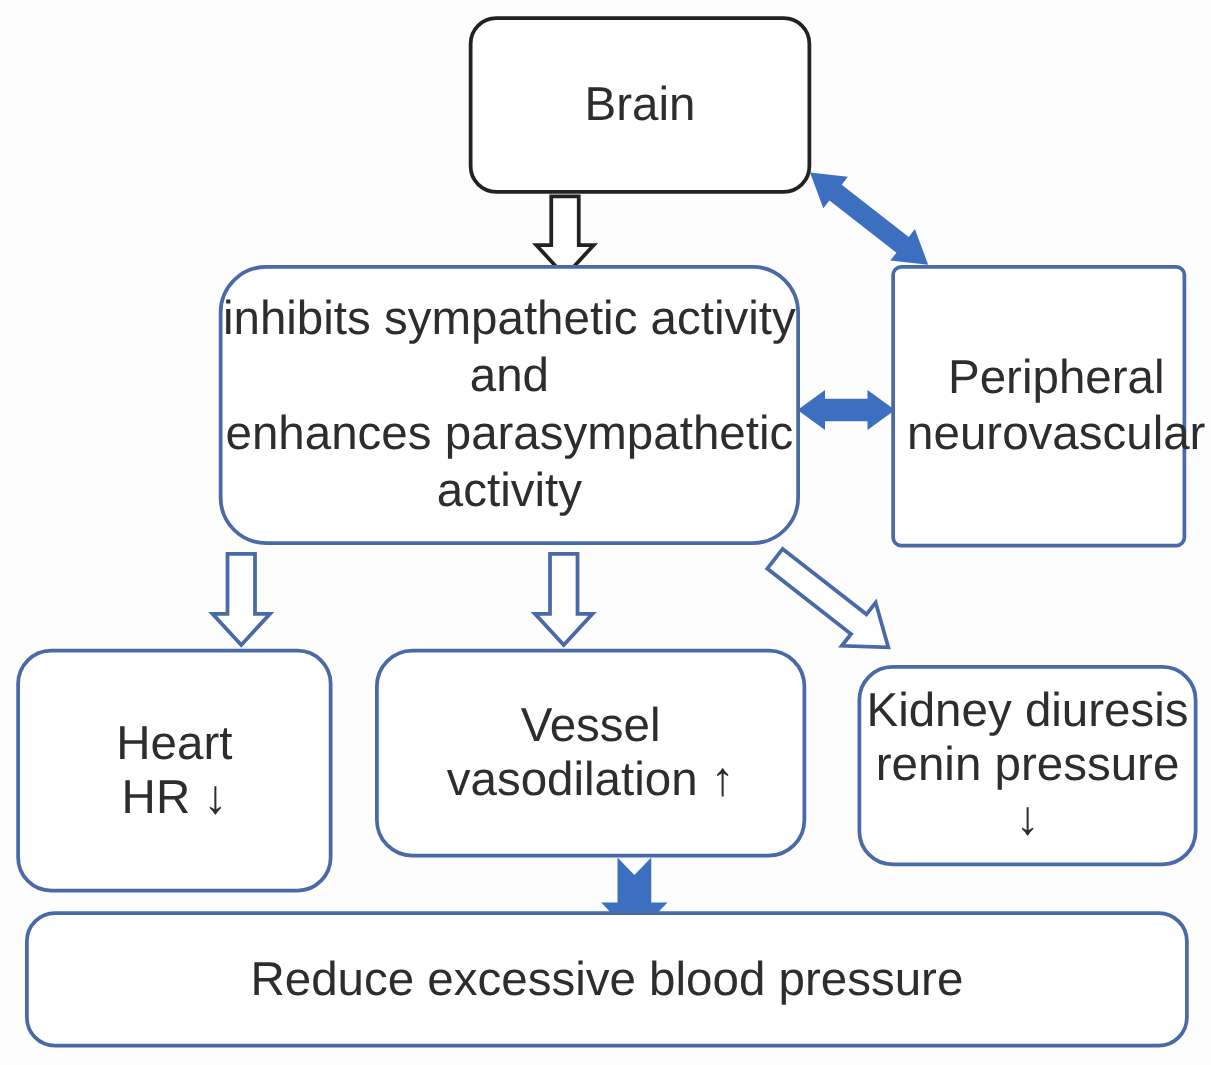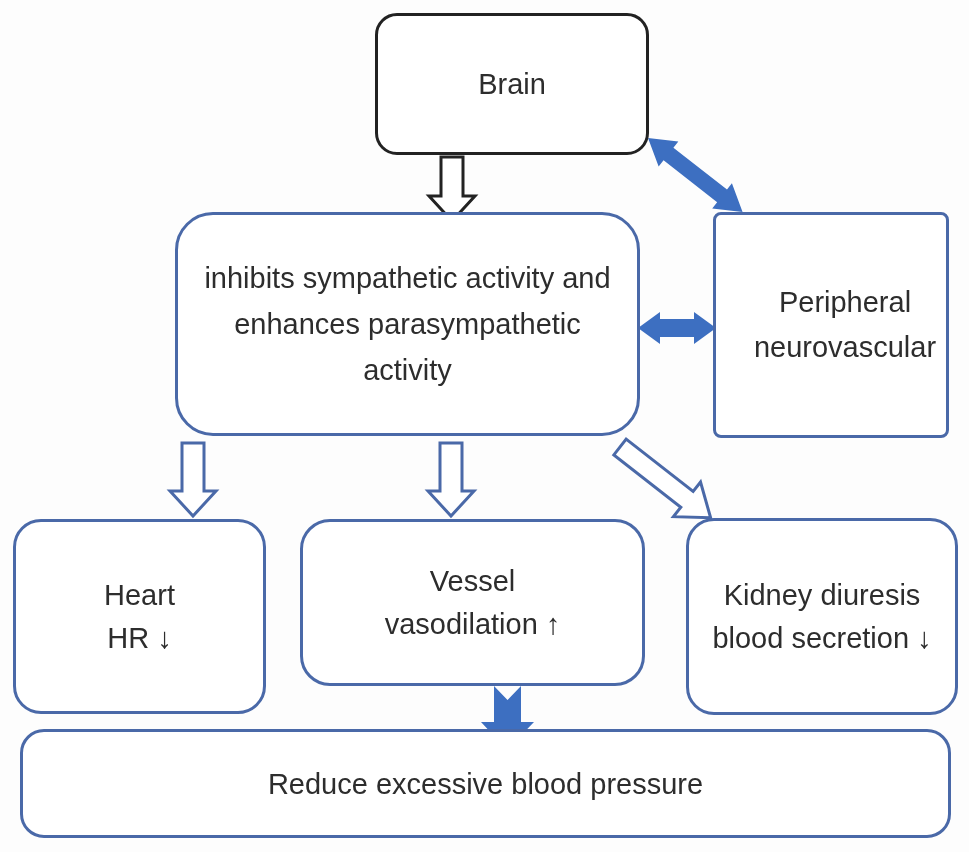--- a/index.html
+++ b/index.html
@@ -18,34 +18,34 @@
   }
   .node {
     position: absolute;
     box-sizing: border-box;
     background: #ffffff;
     display: flex;
     flex-direction: column;
     align-items: center;
     justify-content: center;
     text-align: center;
-    font-size: 29px;
+    font-size: 38px;
     line-height: 44px;
     color: var(--text, #2d2d2d);
   }
   .node .line { display: block; }
   .blue-box  { border: 3px solid var(--blue-box-border, #4a69a8); }
   .black-box { border: 3px solid var(--black-box-border, #222222); }
 
   #node-brain      { left: 375px; top: 13px;  width: 274px; height: 142px; border-radius: 22px; }
   #node-autonomic  { left: 175px; top: 212px; width: 465px; height: 224px; border-radius: 38px; line-height: 46px; }
   #node-peripheral { left: 713px; top: 212px; width: 236px; height: 226px; border-radius: 8px; line-height: 45px; padding-left: 28px; }
   #node-heart      { left: 13px;  top: 519px; width: 253px; height: 195px; border-radius: 28px; line-height: 43px; }
   #node-vessel     { left: 300px; top: 519px; width: 345px; height: 167px; border-radius: 30px; line-height: 43px; text-align: center; }
-  #node-kidney     { left: 686px; top: 518px; width: 272px; height: 197px; border-radius: 28px; line-height: 43px; }
+  #node-kidney     { left: 686px; top: 532px; width: 272px; height: 161px; border-radius: 28px; line-height: 43px; }
   #node-outcome    { left: 20px;  top: 729px; width: 931px; height: 109px; border-radius: 24px; }
 
   svg.arrow-layer {
     position: absolute;
     left: 0; top: 0;
     width: 969px; height: 852px;
     pointer-events: none;
   }
   .arrow-outline-black {
     fill: var(--outlined-arrow-fill, #ffffff);
@@ -106,20 +106,20 @@
     <span class="line">HR ↓</span>
   </div>
 
   <div class="node blue-box" id="node-vessel">
     <span class="line">Vessel</span>
     <span class="line">vasodilation ↑</span>
   </div>
 
   <div class="node blue-box" id="node-kidney">
     <span class="line">Kidney diuresis</span>
-    <span class="line">blood secretion ↓</span>
+    <span class="line">renin pressure ↓</span>
   </div>
 
   <div class="node blue-box" id="node-outcome">
     <span class="line">Reduce excessive blood pressure</span>
   </div>
 
 </div>
 
 </body></html>

